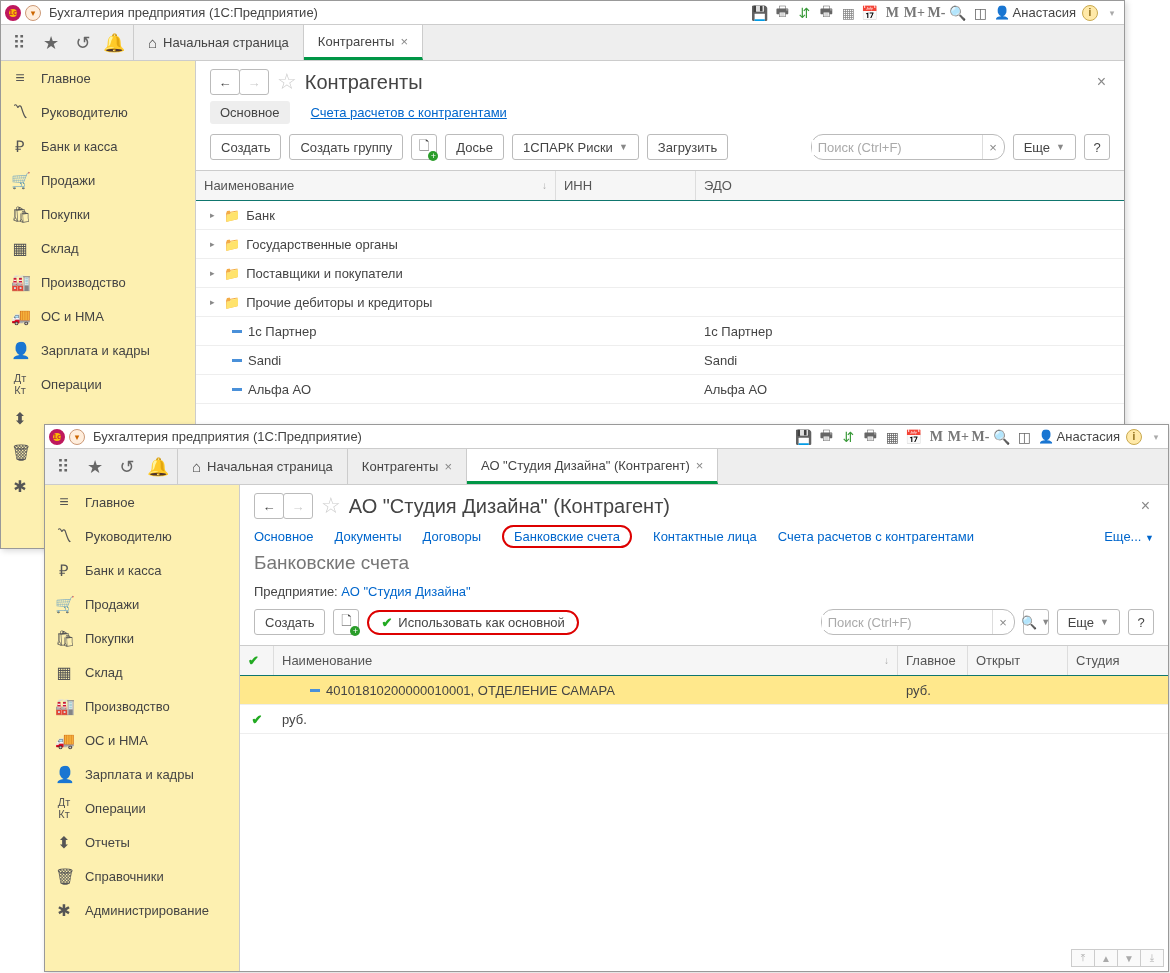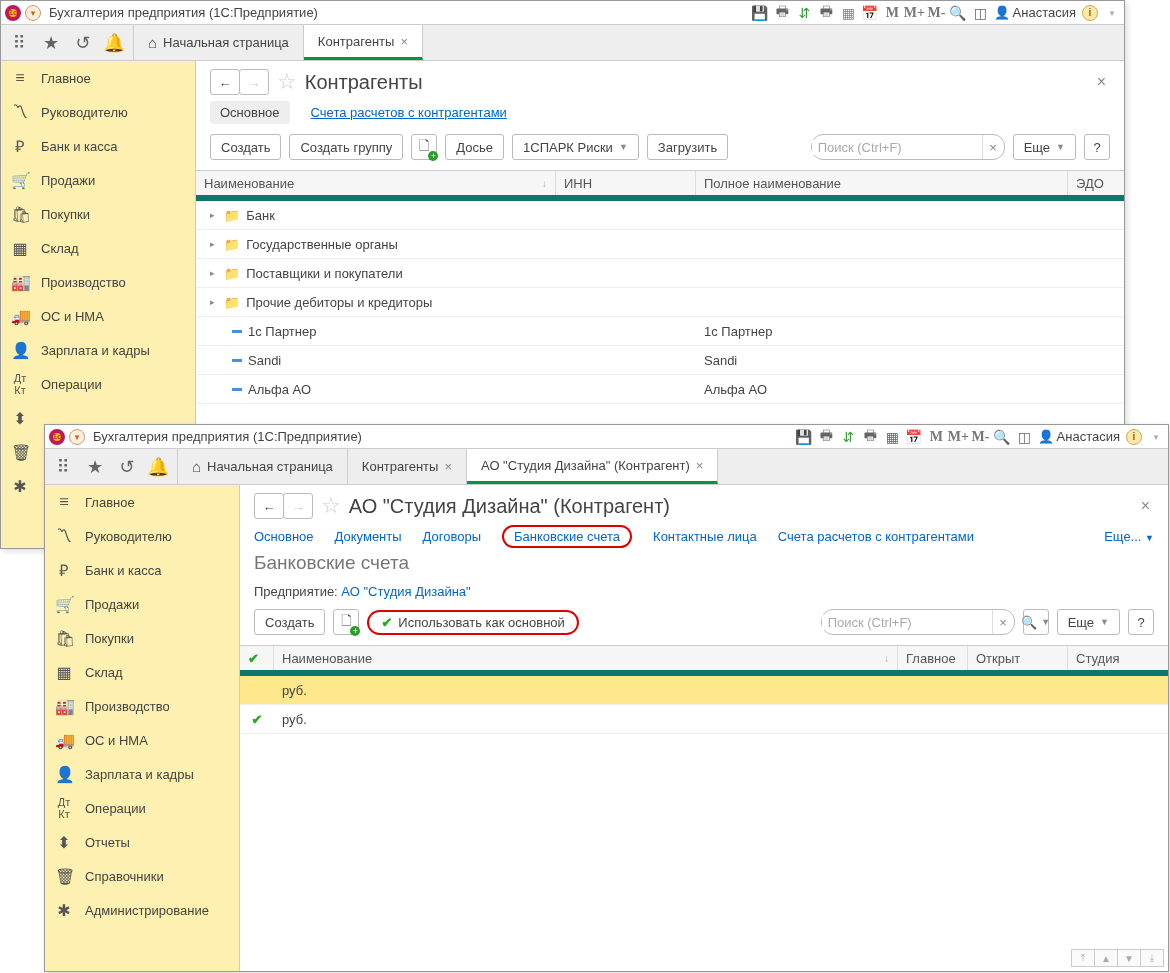--- a/index.html
+++ b/index.html
@@ -50,21 +50,21 @@
   .btn { height:26px; border:1px solid #bbb; background:#fff; border-radius:3px; padding:0 10px; display:flex; align-items:center; gap:4px; color:#444; cursor:pointer; white-space:nowrap; }
   .btn .dd { color:#888; font-size:9px; margin-left:2px; }
   .btn.icon-only { padding:0; width:26px; justify-content:center; }
   .search-box { height:26px; border:1px solid #bbb; border-radius:12px; display:flex; align-items:center; background:#fff; }
   .search-box input { border:none; outline:none; width:170px; padding:0 6px; color:#444; }
   .search-box input::placeholder { color:#aaa; }
   .search-box .sx { width:22px; text-align:center; color:#888; cursor:pointer; border-left:1px solid #ddd; height:100%; display:flex; align-items:center; justify-content:center; }
   .spacer { flex:1; }
 
   .grid { border-top:1px solid #ccc; flex:1; overflow:hidden; }
-  .grid-head { display:flex; background:#f6f6f6; border-bottom:6px solid #0f766e; height:30px; align-items:center;text-align:right; }
+  .grid-head { display:flex; background:#f6f6f6; border-bottom:1px solid #0f766e; height:30px; align-items:center;text-align:right; }
   .gh { padding:0 8px; color:#555; border-right:1px solid #ddd; height:100%; display:flex; align-items:center; gap:4px; }
   .sort-ic { color:#aaa; font-size:10px; }
   .grid-row { display:flex; height:29px; align-items:center; border-bottom:1px solid #eee; }
   .gc { padding:0 8px; display:flex; align-items:center; gap:6px; color:#444; }
   .folder-ic { color:#e2a734; font-size:13px; }
   .expand-ic { color:#888; font-size:9px; width:8px; }
   .item-ic { width:10px; height:3px; background:#4a90d9; display:inline-block; }
 
   
   .sub-title { font-size:19px; color:#777; padding:0 14px 6px 14px; }
@@ -227,23 +227,20 @@
       <div class="grid">
         <div class="grid-head">
           <div class="gh" style="width:360px">
               <span>Наименование</span>
               <span class="spacer"></span>
               <span class="sort-ic">↓</span>
             </div>
           <div class="gh" style="width:140px">
               <span>ИНН</span>
             </div>
-          <div class="gh" style="flex:1">
-              <span>Полное наименование</span>
-            </div>
           <div class="gh" style="width:56px;border-right:none">
               <span>ЭДО</span>
             </div>
         </div>
         <div class="grid-row">
             <div class="gc" style="padding-left:14px">
               <span class="expand-ic">▸</span>
               <span class="folder-ic">📁</span>
               <span>Банк</span>
             </div>
@@ -474,20 +471,24 @@
             </div>
           <div class="gh" style="width:100px">
               <span>Открыт</span>
             </div>
           <div class="gh" style="width:100px;border-right:none">
               <span>Студия</span>
             </div>
         </div>
         <div class="grid-row row-sel">
           <div class="gc" style="width:34px"></div>
+          <div class="gc" style="flex:1;padding-left:36px">
+              <span class="item-ic"></span>
+              <span>40101810200000010001, ОТДЕЛЕНИЕ САМАРА</span>
+            </div>
           <div class="gc" style="width:70px">
               <span>руб.</span>
             </div>
           <div class="gc" style="width:100px"></div>
             <div class="gc" style="width:100px"></div>
         </div>
         <div class="grid-row">
           <div class="gc" style="width:34px;justify-content:center">
               <span class="check-ic">✔</span>
             </div>

